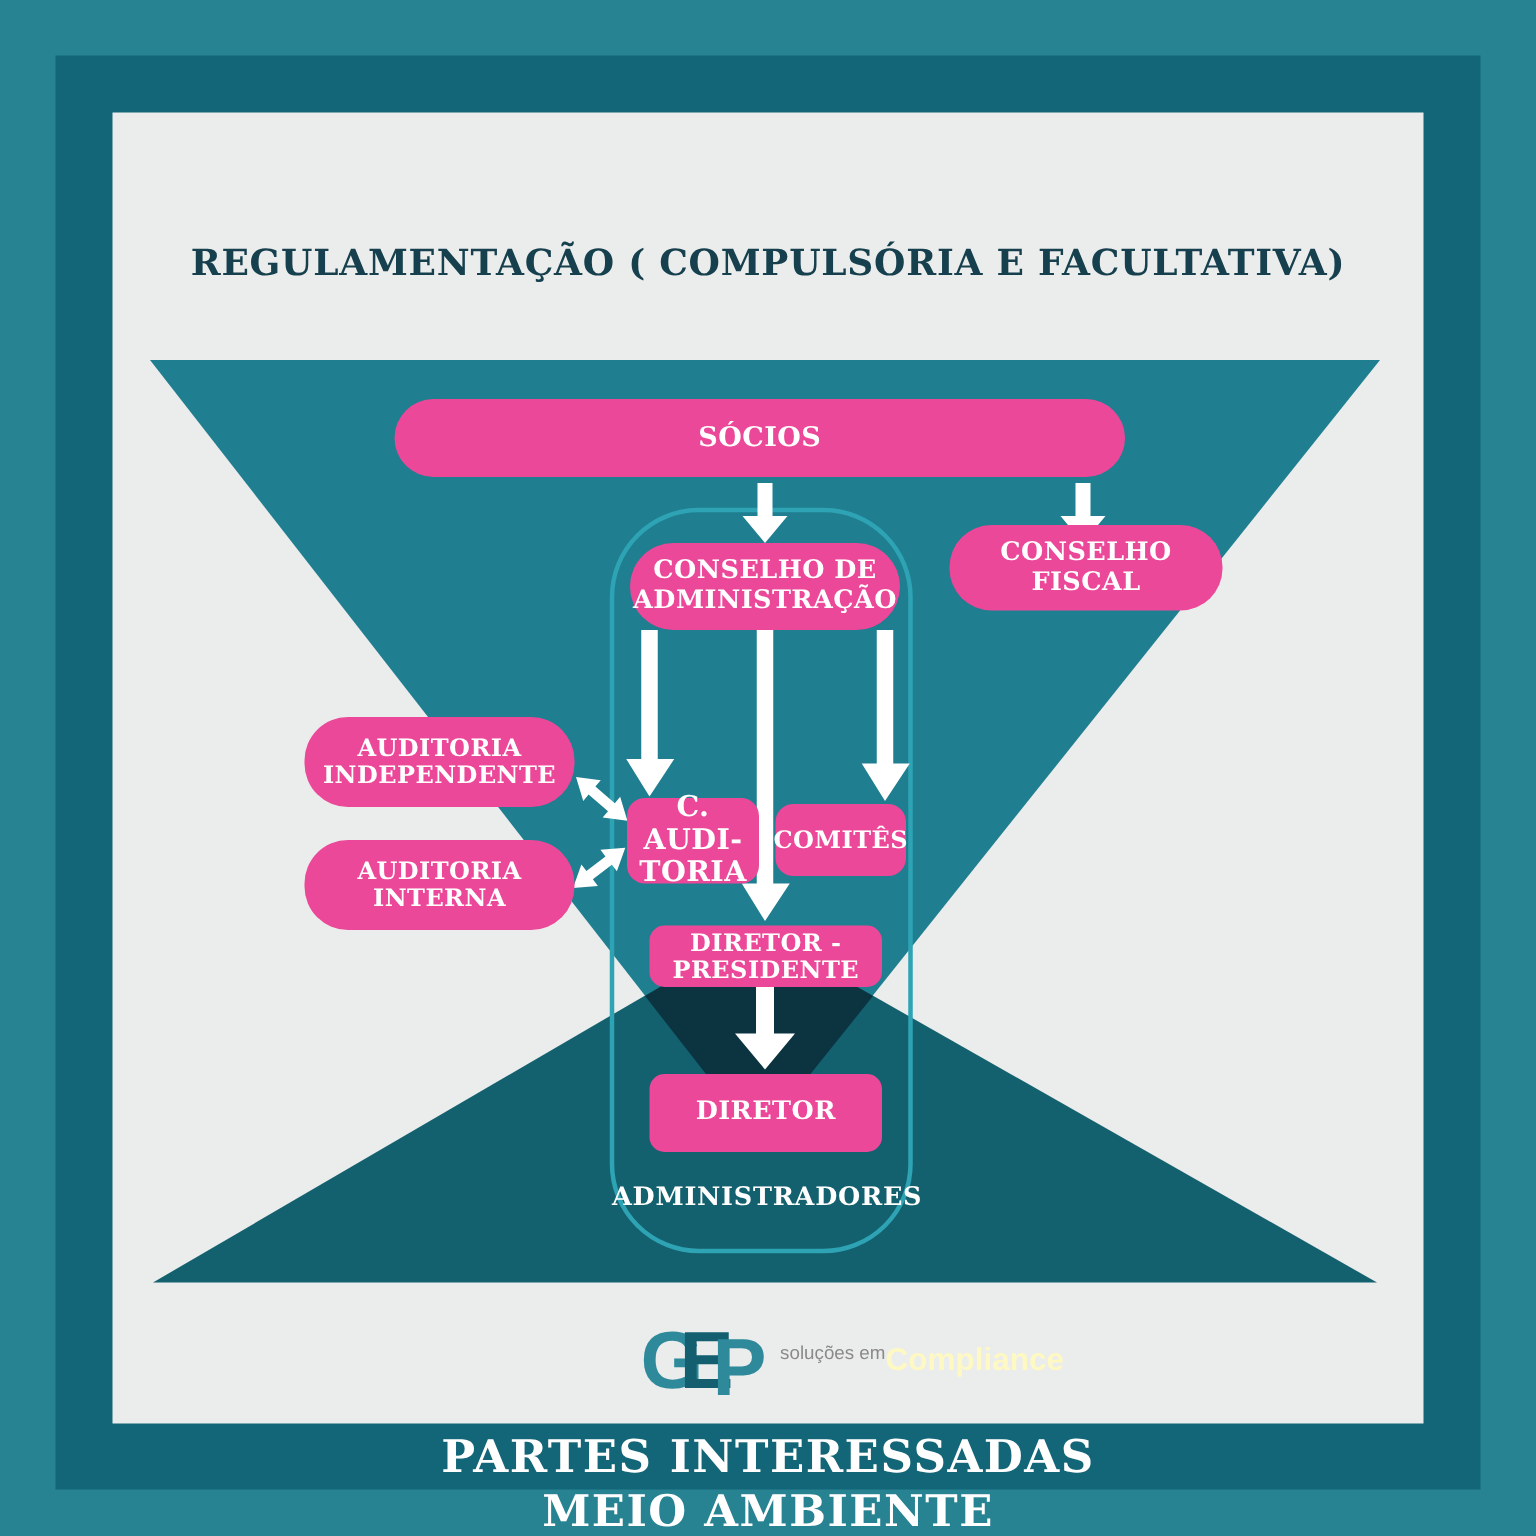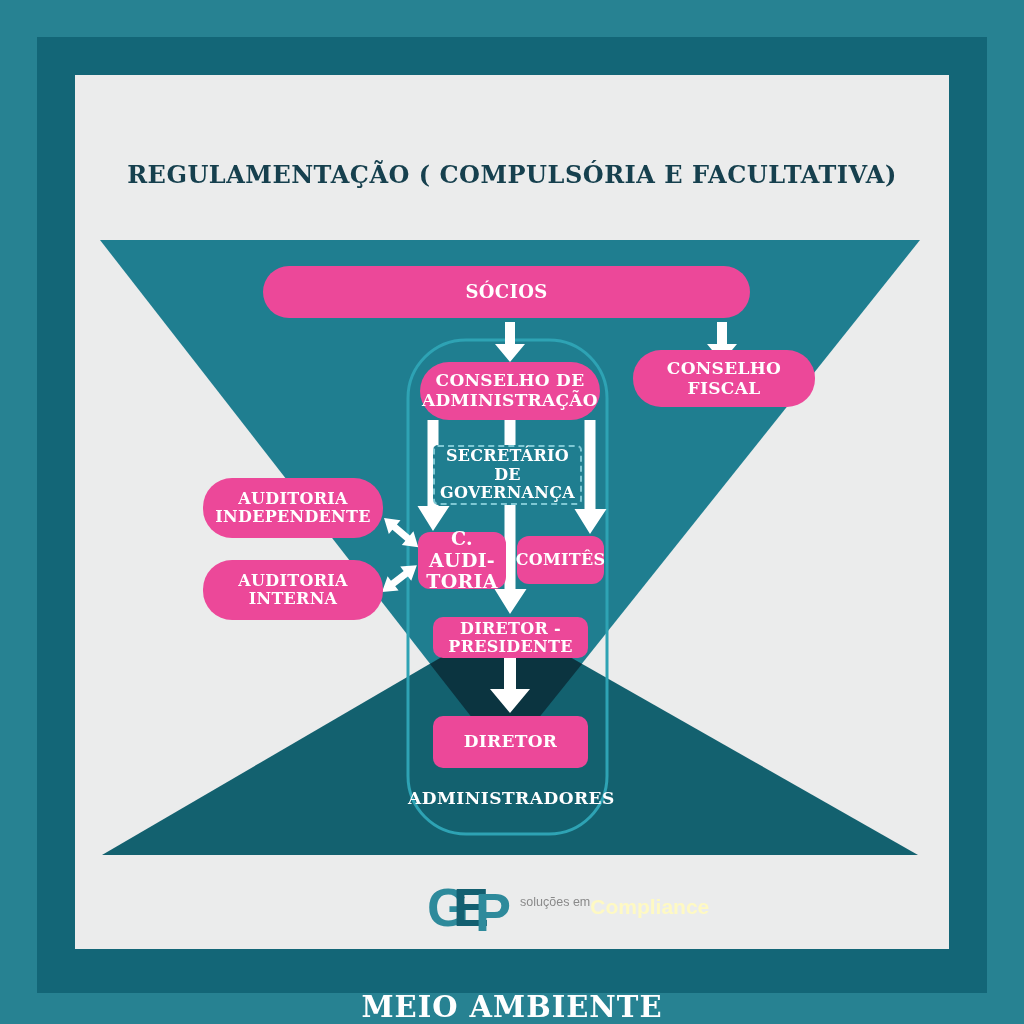--- a/index.html
+++ b/index.html
@@ -90,22 +90,20 @@
     <g transform="translate(382,592) rotate(-37.6)">
       <path d="M0,0 L14,-9 L14,-3.5 L30,-3.5 L30,-9 L44,0 L30,9 L30,3.5 L14,3.5 L14,9 Z" fill="#FFFFFF"></path>
     </g>
   </svg>
 
   <div id="box-socios" class="abs pill">SÓCIOS</div>
   <div id="box-conselho-adm" class="abs pill">CONSELHO DE
 ADMINISTRAÇÃO</div>
   <div id="box-conselho-fiscal" class="abs pill">CONSELHO
 FISCAL</div>
-  <div id="box-secretario" class="abs pill">SECRETÁRIO DE
-GOVERNANÇA</div>
   <div id="box-c-auditoria" class="abs pill">C. AUDI-
 TORIA</div>
   <div id="box-comites" class="abs pill">COMITÊS</div>
   <div id="box-diretor" class="abs pill">DIRETOR</div>
   <div id="box-diretor-presidente" class="abs pill">DIRETOR -
 PRESIDENTE</div>
   <div id="box-aud-indep" class="abs pill">AUDITORIA
 INDEPENDENTE</div>
   <div id="box-aud-interna" class="abs pill">AUDITORIA
 INTERNA</div>
@@ -117,15 +115,16 @@
       <span id="logo-g">G</span>
       <span id="logo-e">E</span>
       <span id="logo-p">P</span>
     </div>
     <div class="logo-text">
       <span id="logo-tagline">soluções em</span>
       <span id="logo-brand">Compliance</span>
     </div>
   </div>
 
+  <div id="band-partes" class="abs band-text">PARTES INTERESSADAS</div>
   <div id="band-meio" class="abs band-text">MEIO AMBIENTE</div>
 
 </div>
 
 </body></html>

